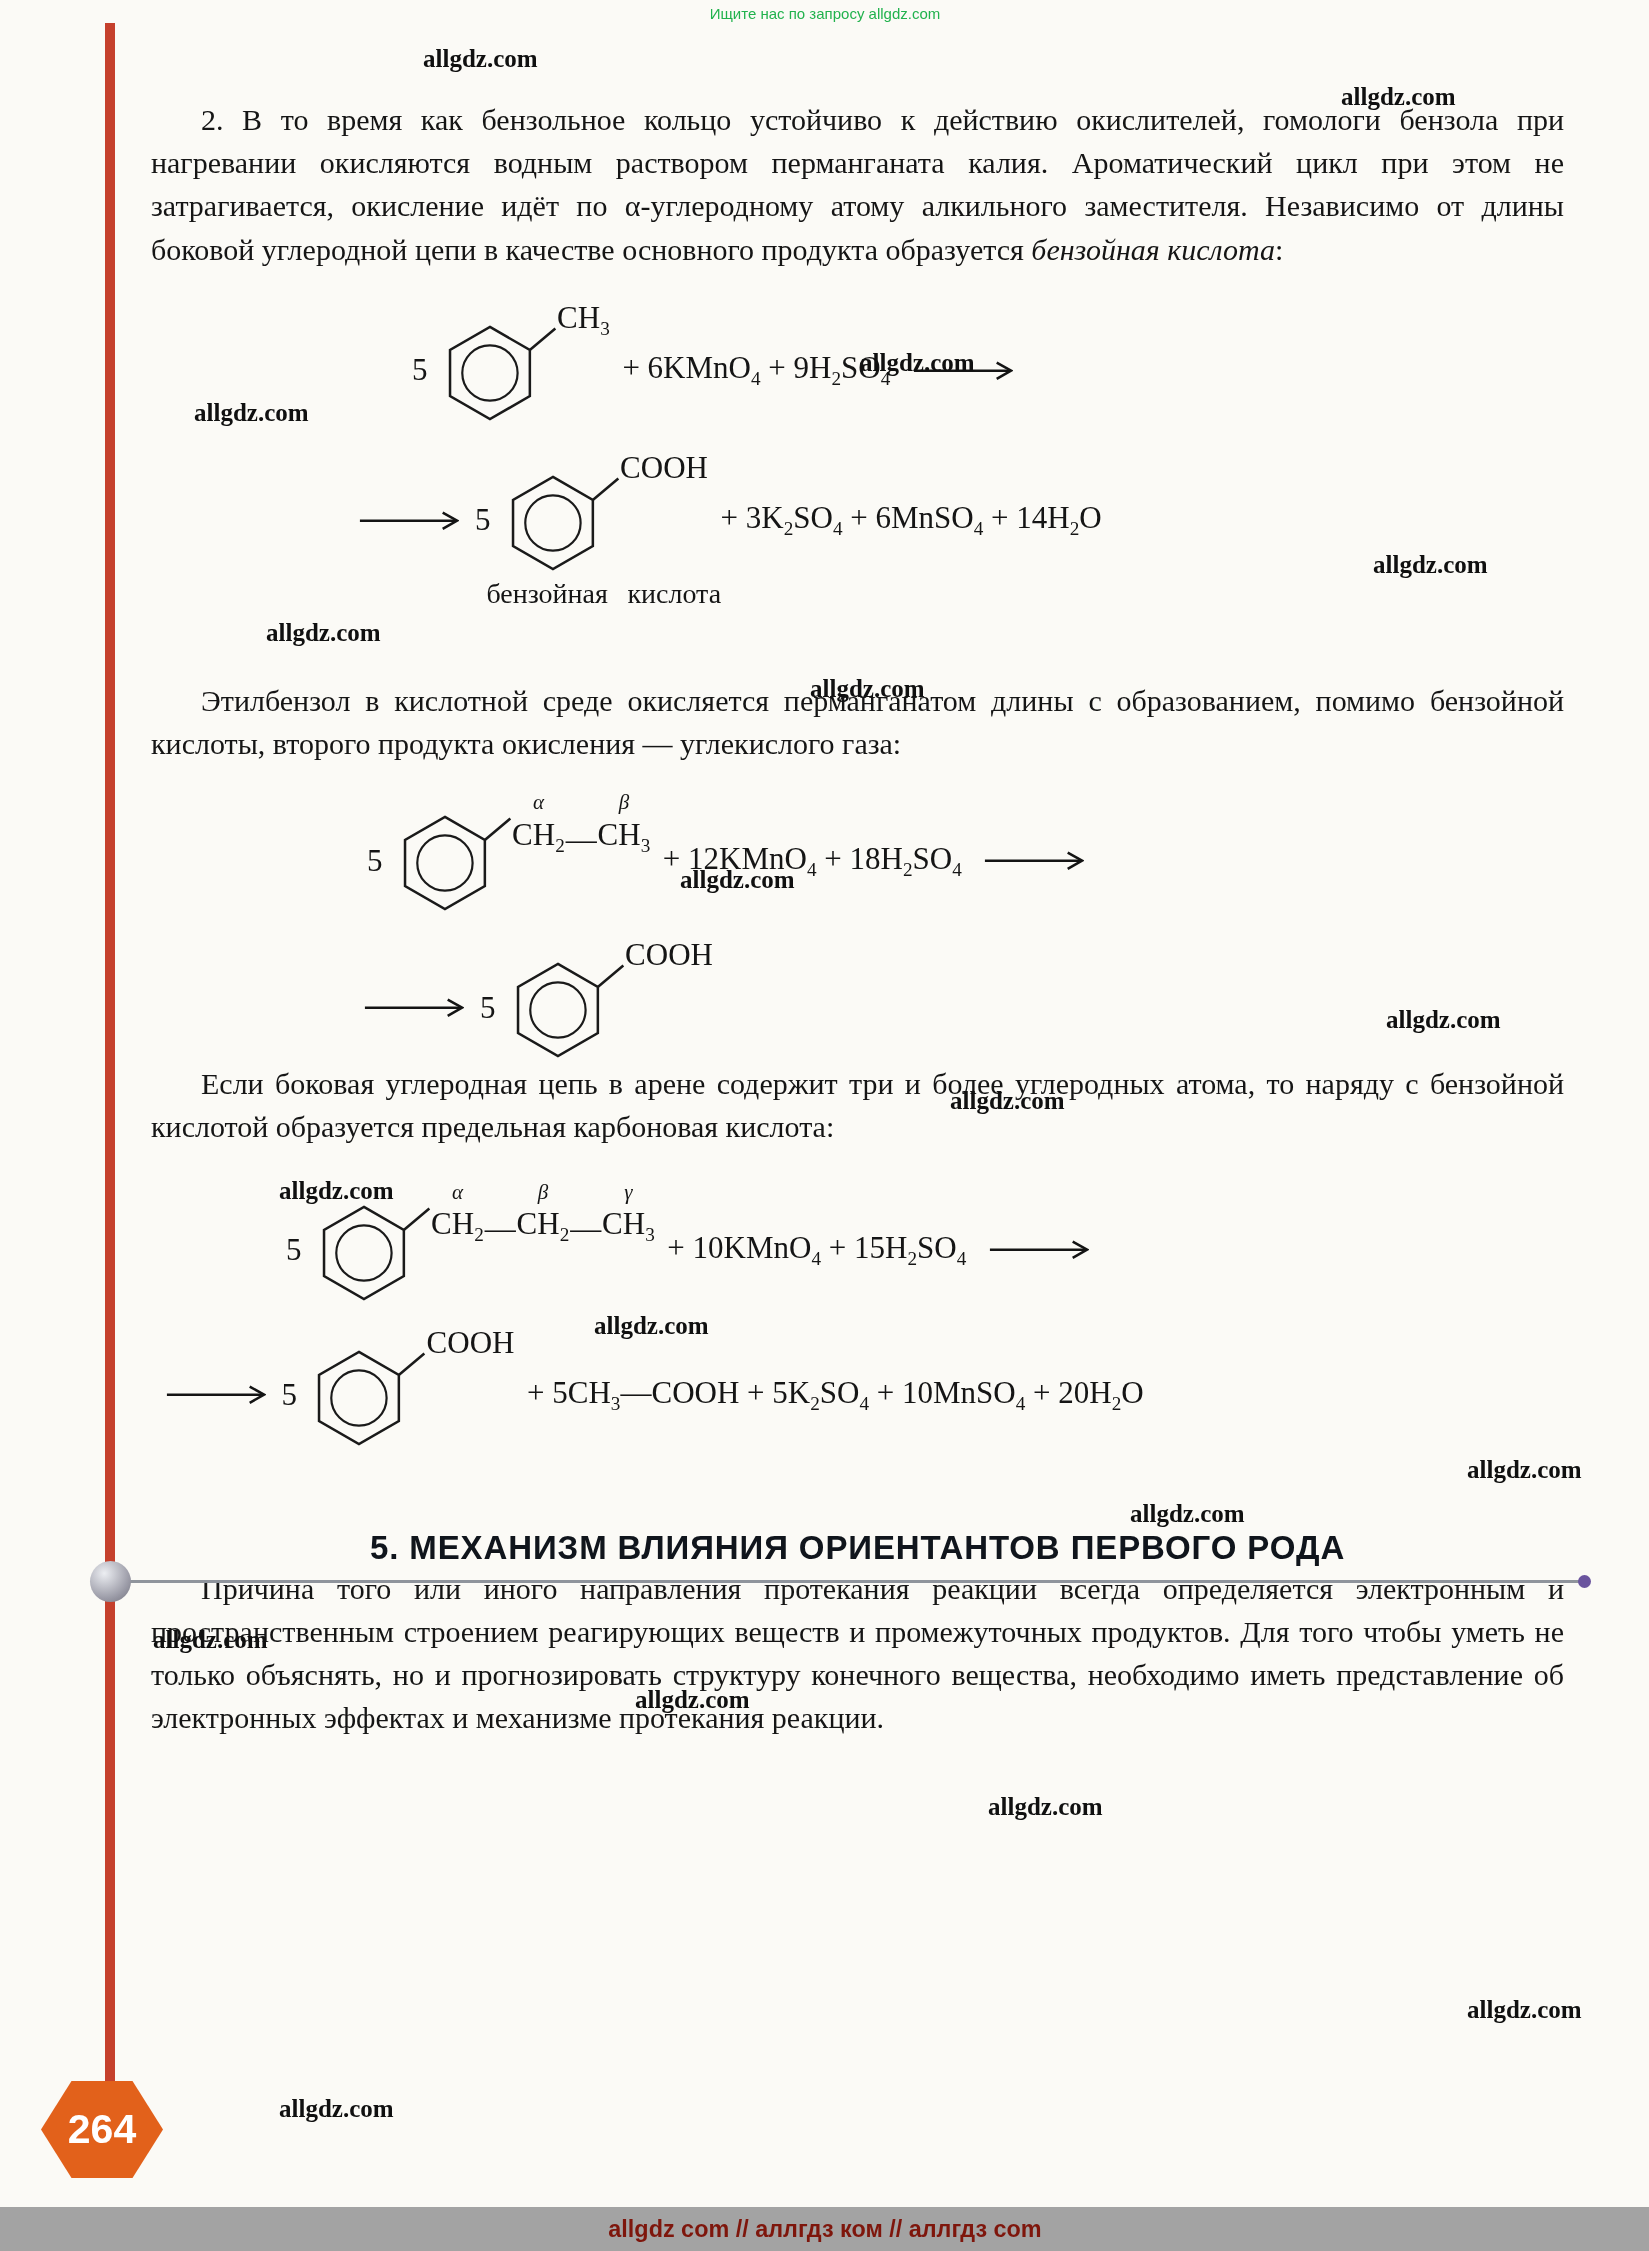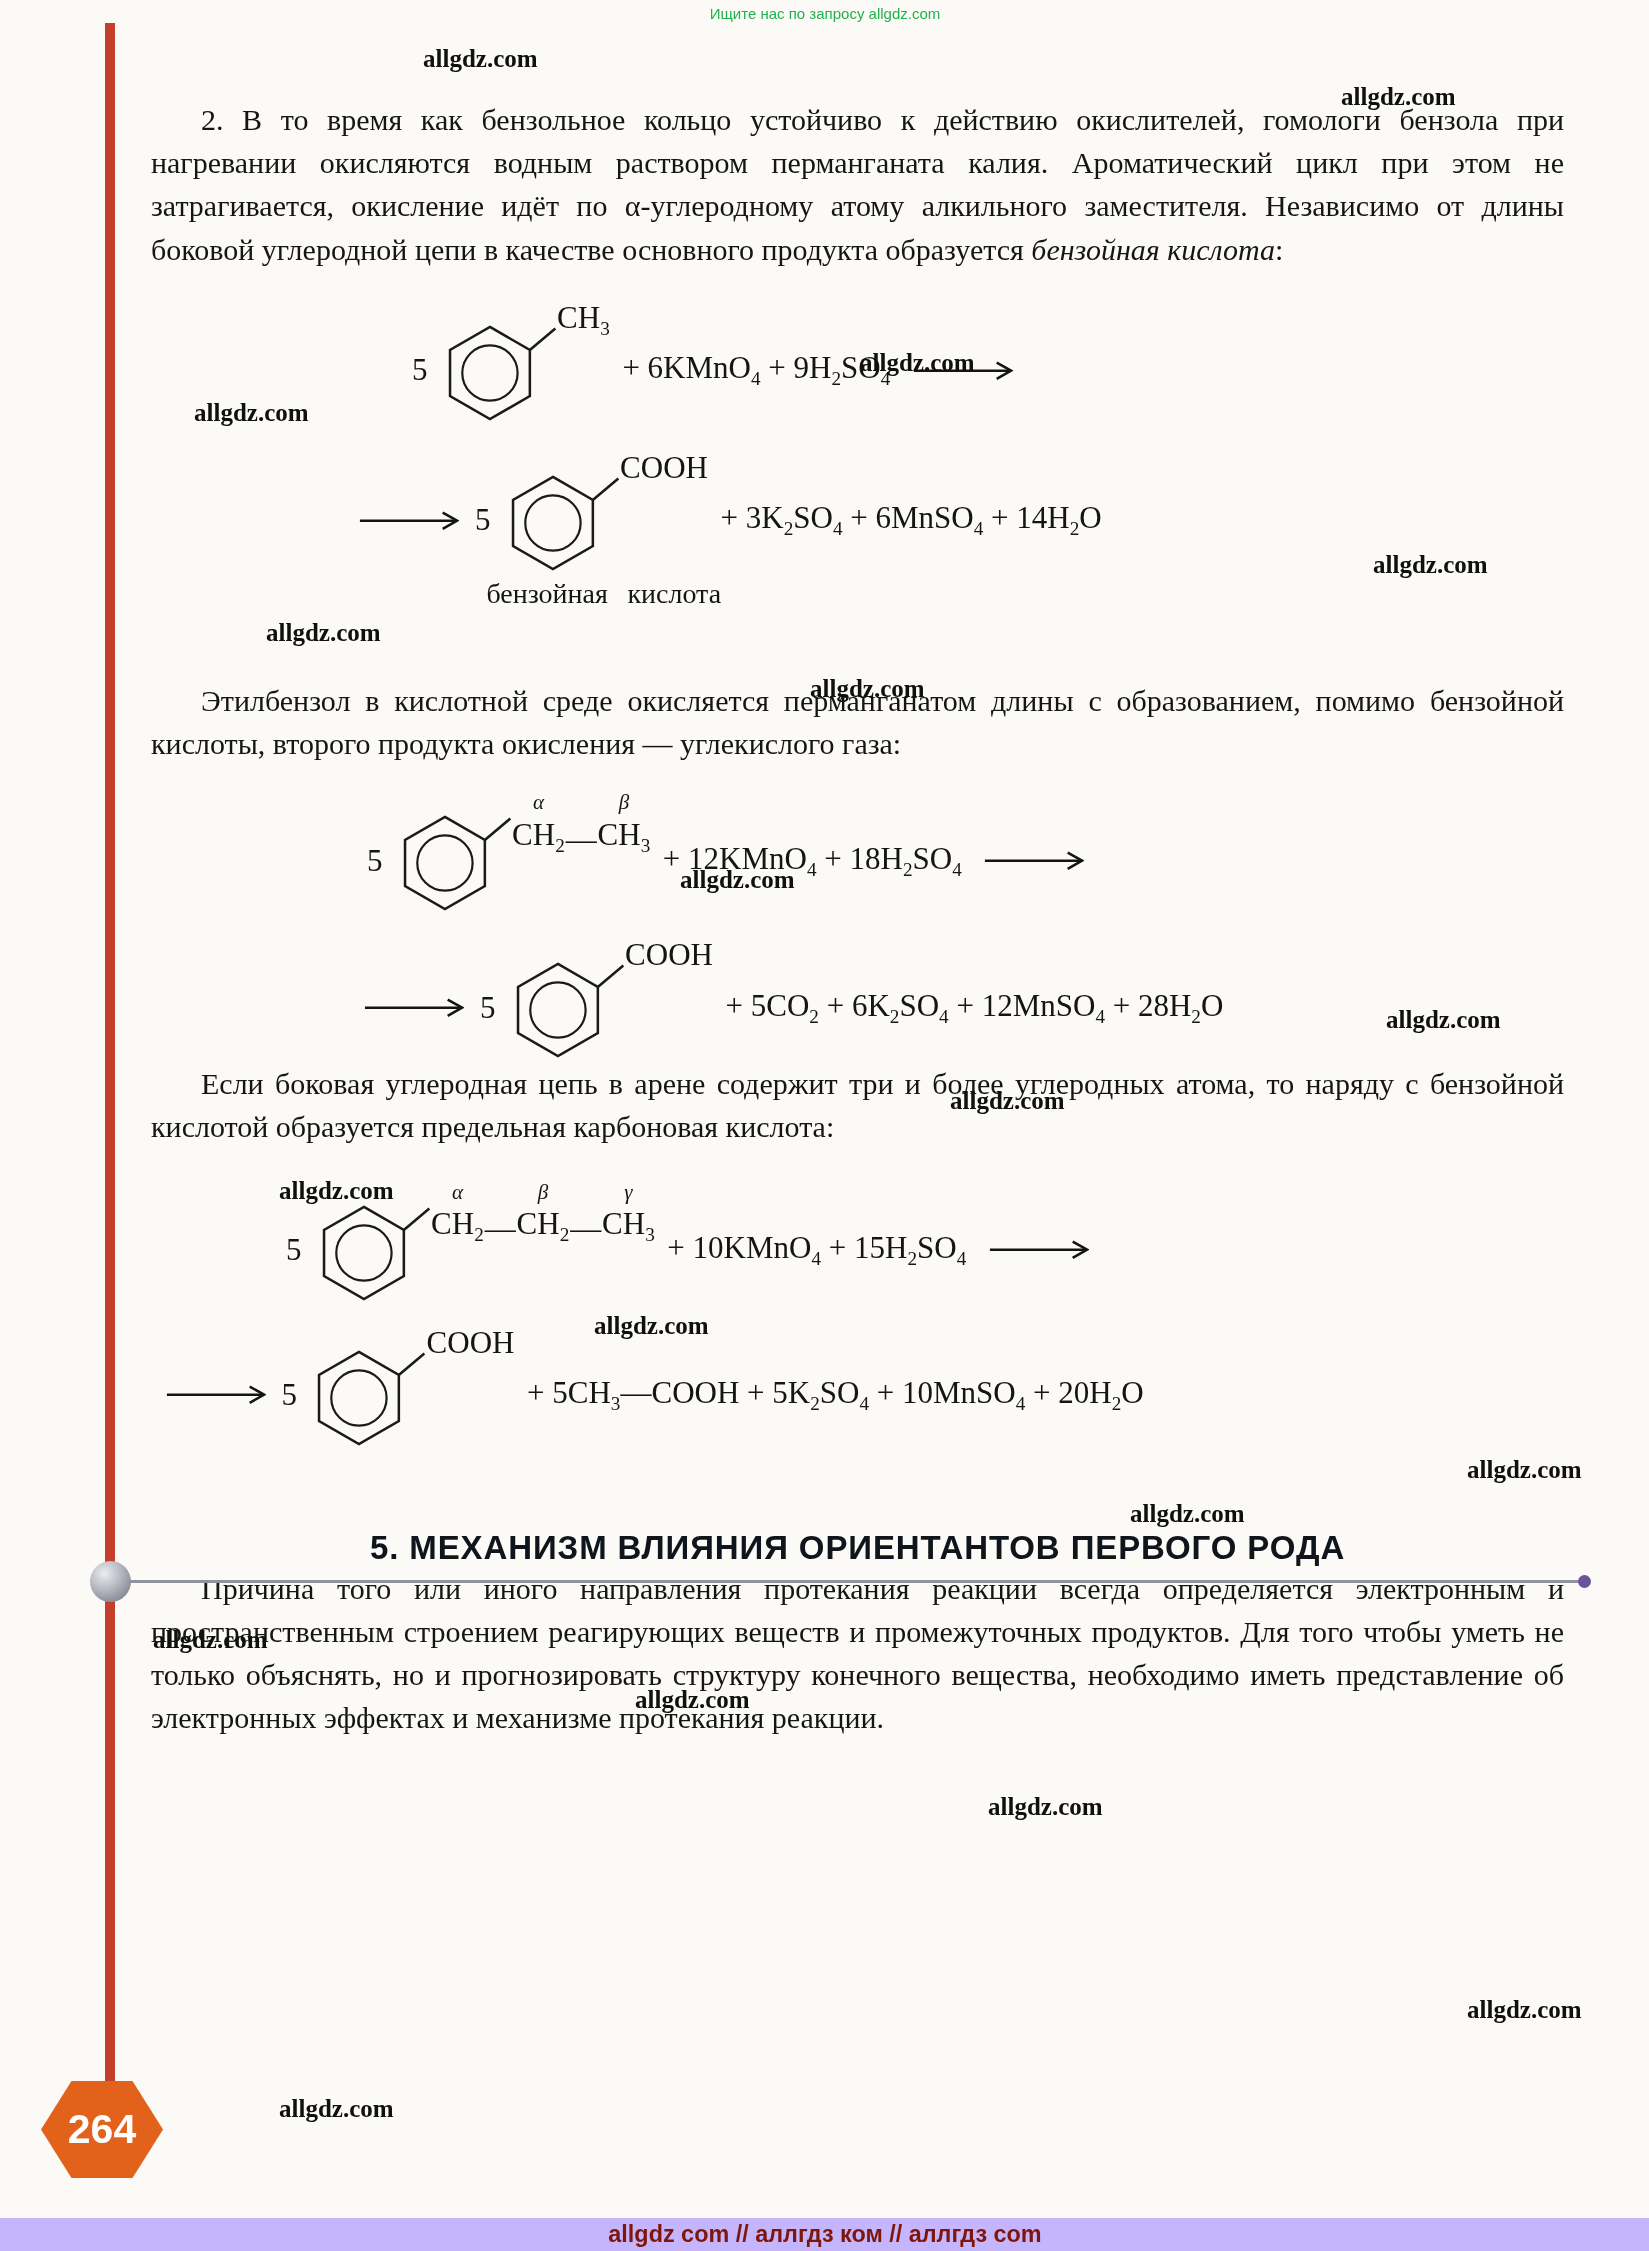--- a/index.html
+++ b/index.html
@@ -56,21 +56,21 @@
               background:radial-gradient(circle at 35% 30%, #eceef2, #9a9aa6 65%, #70707c);}
   .sec-dot{position:absolute;right:-27px;bottom:-21.6px;width:13.5px;height:13.5px;border-radius:50%;background:#6a549e;}
 
   
   .hex{position:absolute;left:41px;top:2081px;width:122px;height:97px;background:#e2611b;
        clip-path:polygon(25% 0,75% 0,100% 50%,75% 100%,25% 100%,0 50%);
        display:flex;align-items:center;justify-content:center;z-index:7;}
   .hex span{color:#ffffff;font-family:"Liberation Sans",sans-serif;font-weight:bold;font-size:41px;}
 
   
-  .footer{position:absolute;left:0;right:0;bottom:0;height:33px;background:#c4b5fd;
+  .footer{position:absolute;left:0;right:0;bottom:0;height:44px;background:#a3a3a3;
           display:flex;align-items:center;justify-content:center;z-index:5;}
   .footer span{color:#7e160c;font-family:"Liberation Sans",sans-serif;font-weight:bold;font-size:23.4px;}
 </style>
 </head>
 <body>
 
 <div class="page">
   <div class="stripe"></div>
 
   <div class="banner">Ищите нас по запросу allgdz.com</div>
@@ -179,21 +179,20 @@
       <span class="ring-unit">
         <svg class="ring-svg" viewBox="0 0 150 130">
           <polygon points="63,13 110.6,40.5 110.6,95.5 63,123 15.4,95.5 15.4,40.5" fill="none" stroke="#1a1a1a" stroke-width="3"></polygon>
           <circle cx="63" cy="68" r="33" fill="none" stroke="#1a1a1a" stroke-width="2.6"></circle>
           <line x1="110.6" y1="40.5" x2="141" y2="15" stroke="#1a1a1a" stroke-width="3"></line>
         </svg>
         <span class="subst">
           <span class="gform">COOH</span>
         </span>
       </span>
-      <span class="frm">+ 5CO<sub>2</sub> + 6K<sub>2</sub>SO<sub>4</sub> + 12MnSO<sub>4</sub> + 28H<sub>2</sub>O</span>
     </div>
 
     <p class="body p3">Если боковая углеродная цепь в арене содержит три и более углеродных атома, то наряду с бензойной кислотой образуется предельная карбоновая кислота:</p>
 
     <div class="eq-row eq3-l1">
       <span class="coef">5</span>
       <span class="ring-unit">
         <svg class="ring-svg" viewBox="0 0 150 130">
           <polygon points="63,13 110.6,40.5 110.6,95.5 63,123 15.4,95.5 15.4,40.5" fill="none" stroke="#1a1a1a" stroke-width="3"></polygon>
           <circle cx="63" cy="68" r="33" fill="none" stroke="#1a1a1a" stroke-width="2.6"></circle>

